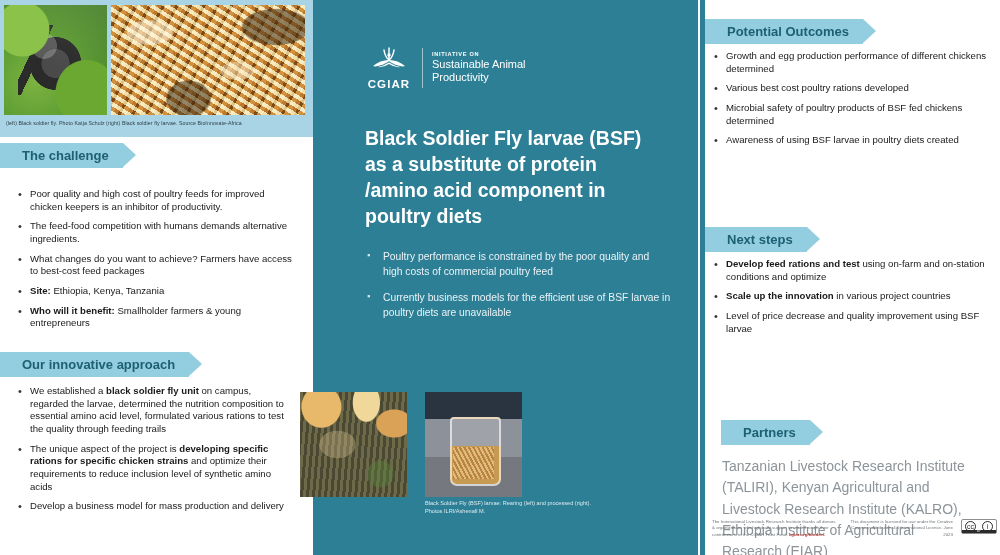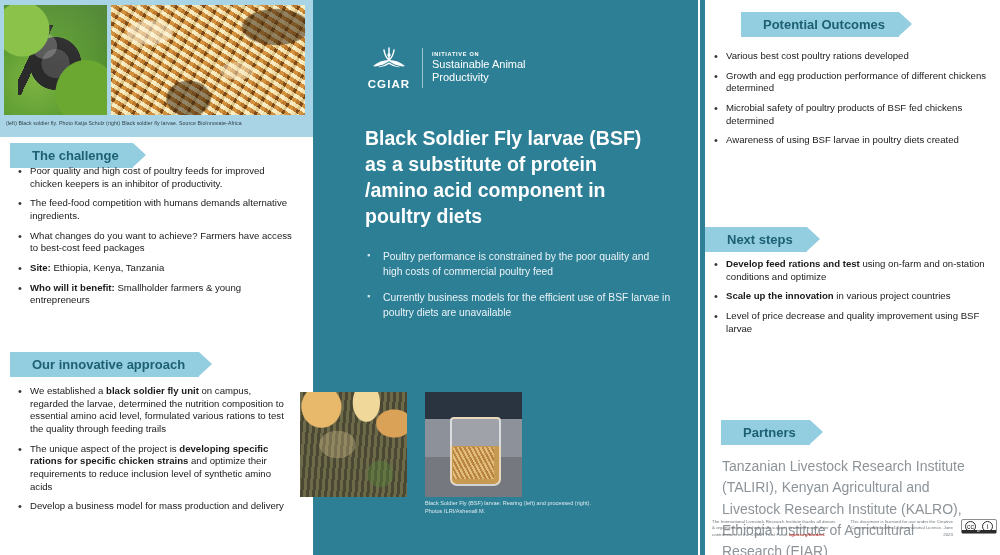--- a/index.html
+++ b/index.html
@@ -59,32 +59,32 @@
   .banner {
     position:relative; display:inline-flex; align-items:center;
     height:25px; background:#93cde0; color:#1d5f73;
     font-weight:bold; padding:0 14px 0 22px; font-size:13px;
   }
   .banner::after{
     content:""; position:absolute; right:-13px; top:0;
     border-top:12.5px solid transparent; border-bottom:12.5px solid transparent;
     border-left:13px solid #93cde0;
   }
-  .banner.left-edge{ margin-left:10px; }
+  .banner.left-edge{ margin-left:0; }
 
   .sec-challenge { position:absolute; left:0; top:143px; }
   .list { list-style:none; padding:0; }
   .list li {
     position:relative; padding-left:16px; margin-bottom:7px;
     font-size:9.6px; line-height:1.32; color:#1a1a1a;
   }
   .list li::before{
     content:"•"; position:absolute; left:4px; top:-1px; font-size:11px; color:#333;
   }
-  .challenge-body { position:absolute; left:14px; top:165px; width:280px; }
+  .challenge-body { position:absolute; left:14px; top:188px; width:280px; }
   .sec-approach { position:absolute; left:0; top:352px; }
   .approach-body { position:absolute; left:14px; top:385px; width:276px; }
   .approach-body li{ margin-bottom:7px; }
   b, strong { font-weight:bold; }
 
   
   .bl-photo {
     position:absolute; left:300px; top:392px; width:107px; height:105px; overflow:hidden;
     background:
       repeating-linear-gradient(95deg, #6d6a4a 0 3px, #4a4733 3px 6px),
@@ -145,21 +145,21 @@
   }
   .authors { position:absolute; left:533px; top:409px; }
   .authors .nm { font-size:8.4px; font-weight:bold; color:#ffffff; line-height:1.45; }
   .authors .org { font-size:8.4px; color:#e6f0f4; line-height:1.45; }
   .authors .mail { font-size:8.4px; color:#ffffff; margin-top:12px; }
 
   
   .col-right { width:302px; height:555px; background:#ffffff; position:relative; }
   .right-strip { position:absolute; left:2px; top:0; width:5px; height:555px; background:#2d7f96; }
   .banner-r { margin-left:7px; }
-  .sec-outcomes { position:absolute; left:0; top:12px;padding-left:36px; }
+  .sec-outcomes { position:absolute; left:0; top:19px; }
   .outcomes-body { position:absolute; left:12px; top:50px; width:288px; }
   .sec-next { position:absolute; left:0; top:227px; }
   .next-body { position:absolute; left:12px; top:258px; width:288px; }
   .sec-partners { position:absolute; left:16px; top:420px; }
   .partners-body {
     position:absolute; left:24px; top:456px; width:252px;
     font-size:14px; color:#8d9499; line-height:1.52;
   }
   .right-footer { position:absolute; left:14px; top:519px; width:286px; display:flex; gap:8px; }
   .foot-col { font-size:4.4px; color:#6f7579; line-height:1.45; }
@@ -262,22 +262,22 @@
     </div>
   </div>
 
   <div class="col-right">
     <div class="right-strip"></div>
 
     <div class="sec-outcomes">
       <div class="banner banner-r">Potential Outcomes</div>
     </div>
     <ul class="list outcomes-body">
+      <li>Growth and egg production performance of different chickens determined</li>
       <li>Various best cost poultry rations developed</li>
-      <li>Growth and egg production performance of different chickens determined</li>
       <li>Microbial safety of poultry products of BSF fed chickens determined</li>
       <li>Awareness of using BSF larvae in poultry diets created</li>
     </ul>
 
     <div class="sec-next">
       <div class="banner banner-r">Next steps</div>
     </div>
     <ul class="list next-body">
       <li><b>Develop feed rations and test</b><span> using on-farm and on-station conditions and optimize</span></li>
       <li><b>Scale up the innovation</b><span> in various project countries</span></li>

